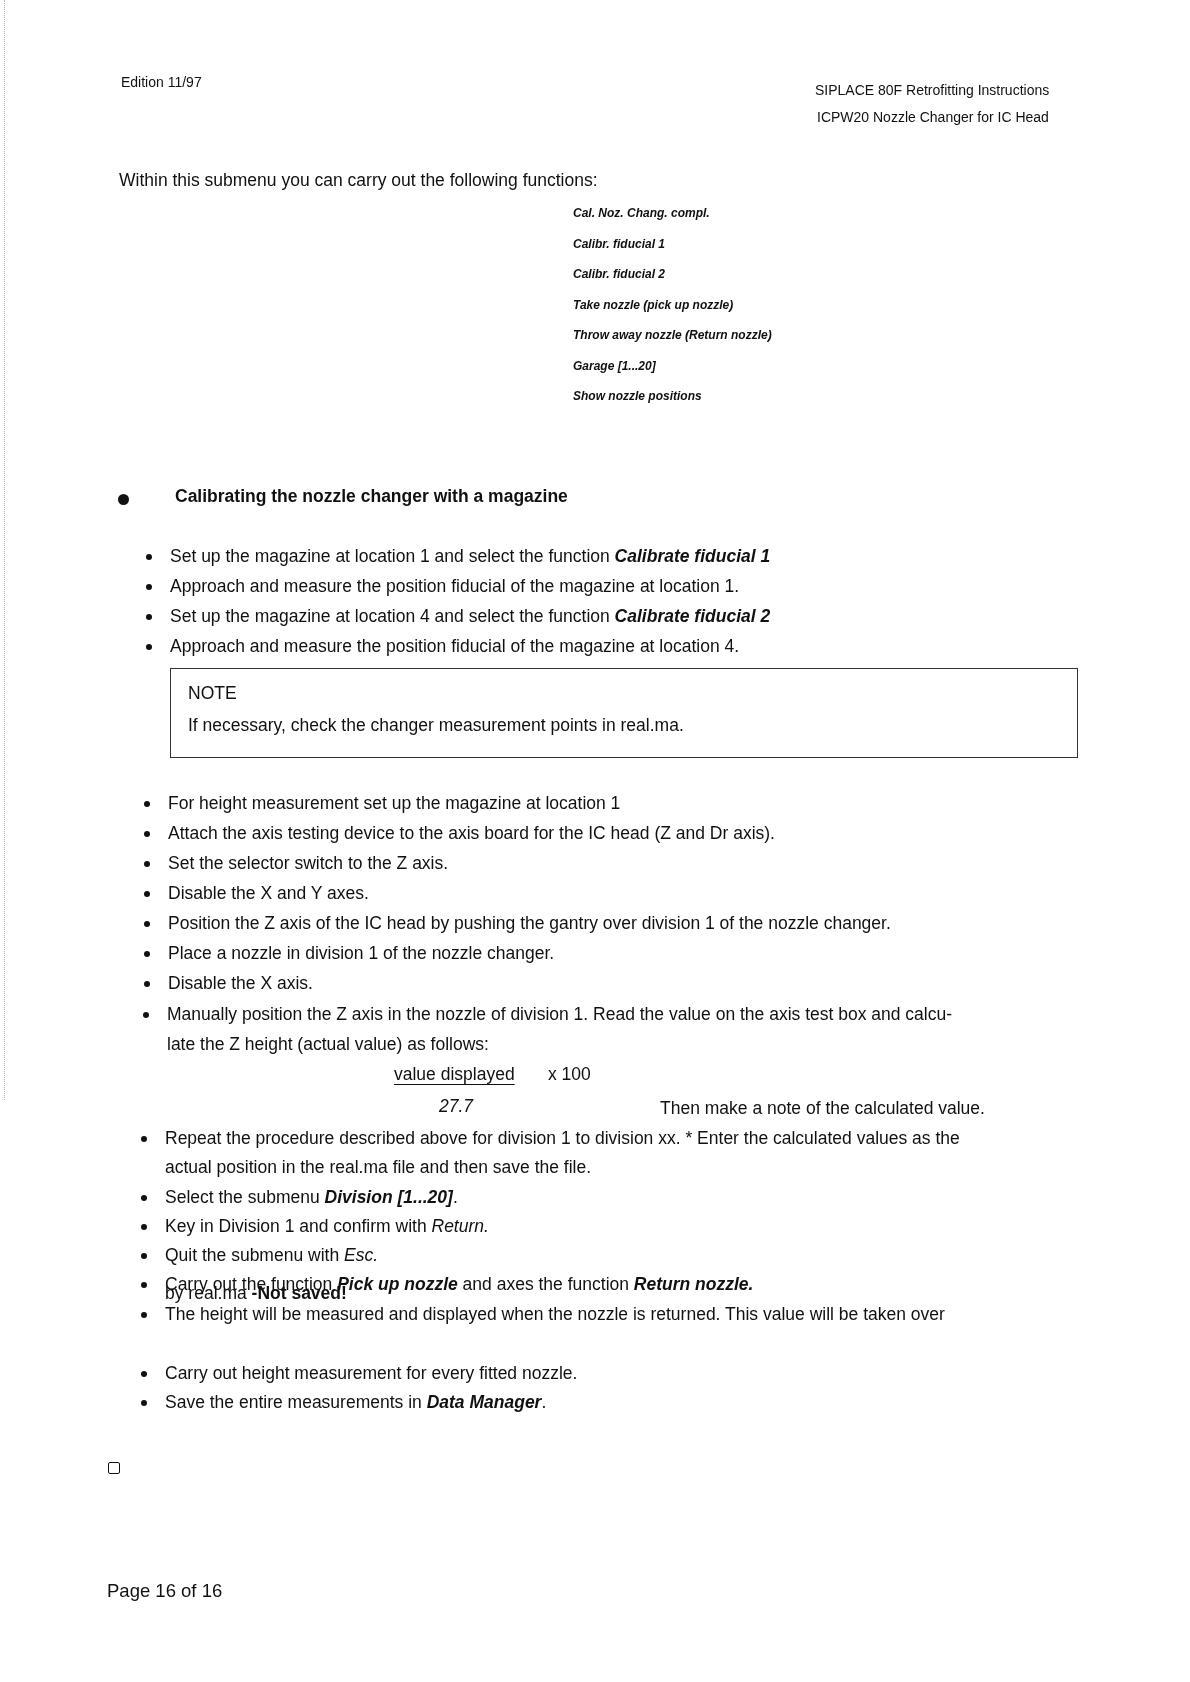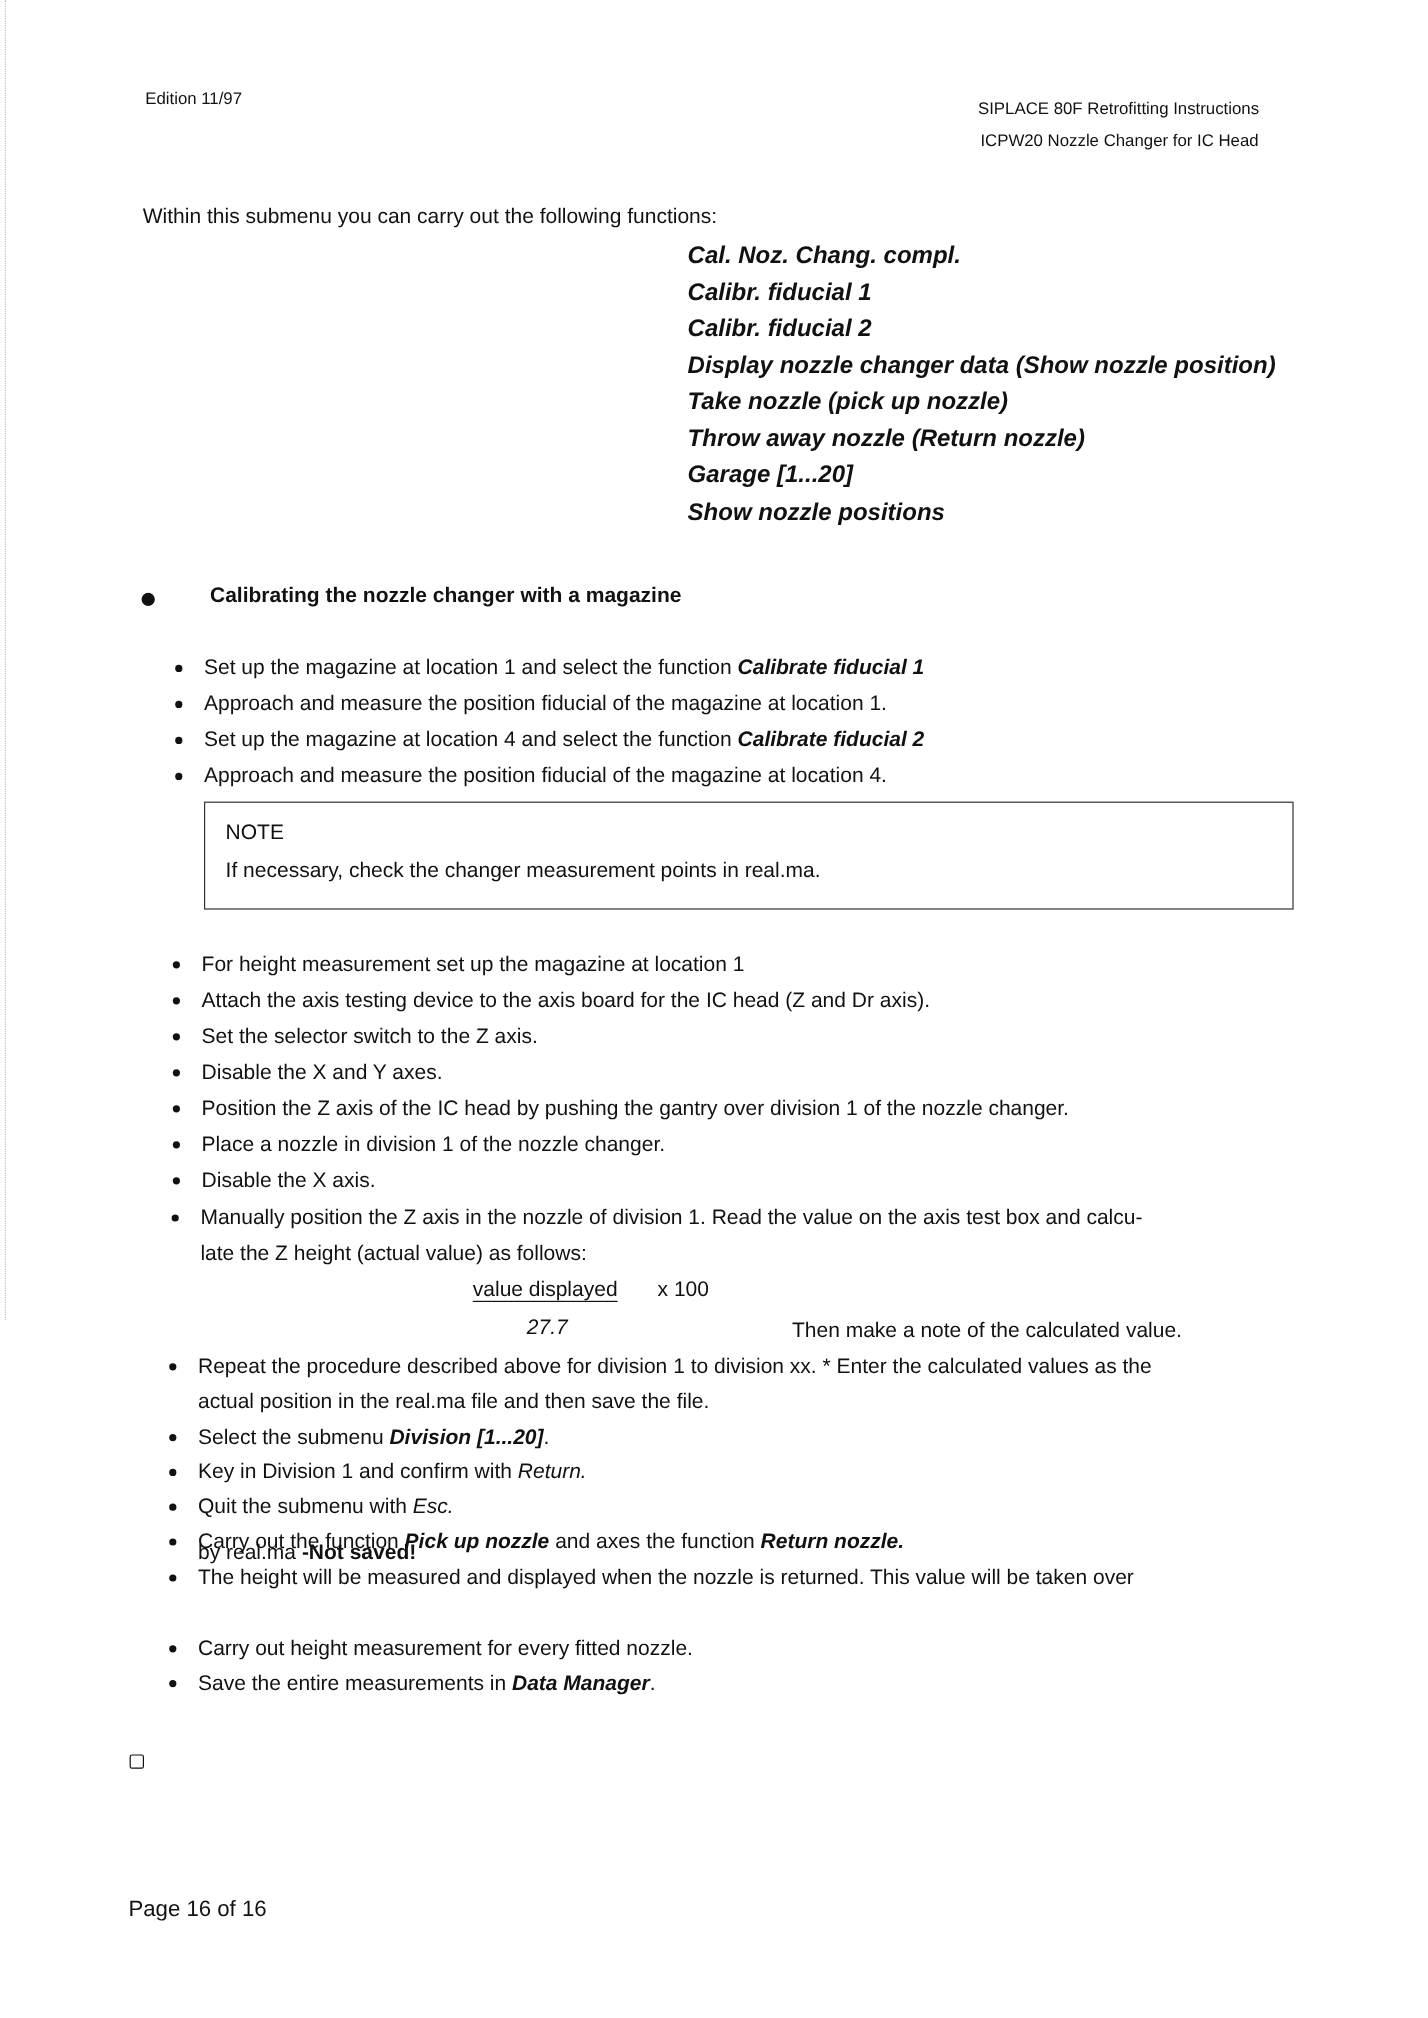--- a/index.html
+++ b/index.html
@@ -8,21 +8,21 @@
     font-family: "Liberation Sans", sans-serif; color: #111;
   }
   .left-edge {
     position: absolute; left: 4px; top: 0; width: 0; height: 1100px;
     border-left: 1px dotted #bbb;
   }
   .abs { position: absolute; white-space: nowrap; }
   .hdr { font-size: 14px; margin-top: 28px; }
   .body-text { font-size: 17.5px; }
   .fn-list { position: absolute; left: 573px; top: 198px; }
-  .fn-item { font-size: 20px; font-weight: bold; font-style: italic; height: 30.5px; line-height: 30.5px; white-space: nowrap; }
+  .fn-item { font-size: 12px; font-weight: bold; font-style: italic; height: 30.5px; line-height: 30.5px; white-space: nowrap; }
   .section-head { font-size: 17.5px; font-weight: bold; margin-left: 33px; }
   .big-dot { position: absolute; width: 11px; height: 11px; border-radius: 50%; background: #111; }
   .bl { position: absolute; white-space: nowrap; font-size: 17.5px; }
   .bl .dot { position: absolute; left: -24px; top: 8px; width: 6px; height: 6px; border-radius: 50%; background: #111; }
   .bi { font-weight: bold; font-style: italic; }
   .it { font-style: italic; }
   .b { font-weight: bold; }
   .note-box {
     position: absolute; left: 170px; top: 668px; width: 908px; height: 90px;
     border: 1.5px solid #333; box-sizing: border-box;
@@ -43,21 +43,20 @@
 <div class="abs hdr" style="left:121px; top:46px;">Edition 11/97</div>
 <div class="abs hdr" style="left:815px; top:54px;">SIPLACE 80F Retrofitting Instructions</div>
 <div class="abs hdr" style="left:817px; top:81px;">ICPW20 Nozzle Changer for IC Head</div>
 
 <div class="abs body-text" style="left:119px; top:170px;">Within this submenu you can carry out the following functions:</div>
 
 <div class="fn-list">
   <div class="fn-item">Cal. Noz. Chang. compl.</div>
   <div class="fn-item">Calibr. fiducial 1</div>
   <div class="fn-item">Calibr. fiducial 2</div>
-  <div class="fn-item">Display nozzle changer data (Show nozzle position)</div>
   <div class="fn-item">Take nozzle (pick up nozzle)</div>
   <div class="fn-item">Throw away nozzle (Return nozzle)</div>
   <div class="fn-item">Garage [1...20]</div>
   <div class="fn-item">Show nozzle positions</div>
 </div>
 
 <div class="big-dot" style="left:118px; top:494px;"></div>
 <div class="abs section-head" style="left:142px; top:486px;">Calibrating the nozzle changer with a magazine</div>
 
 <div class="bl" style="left:170px; top:546px;">

